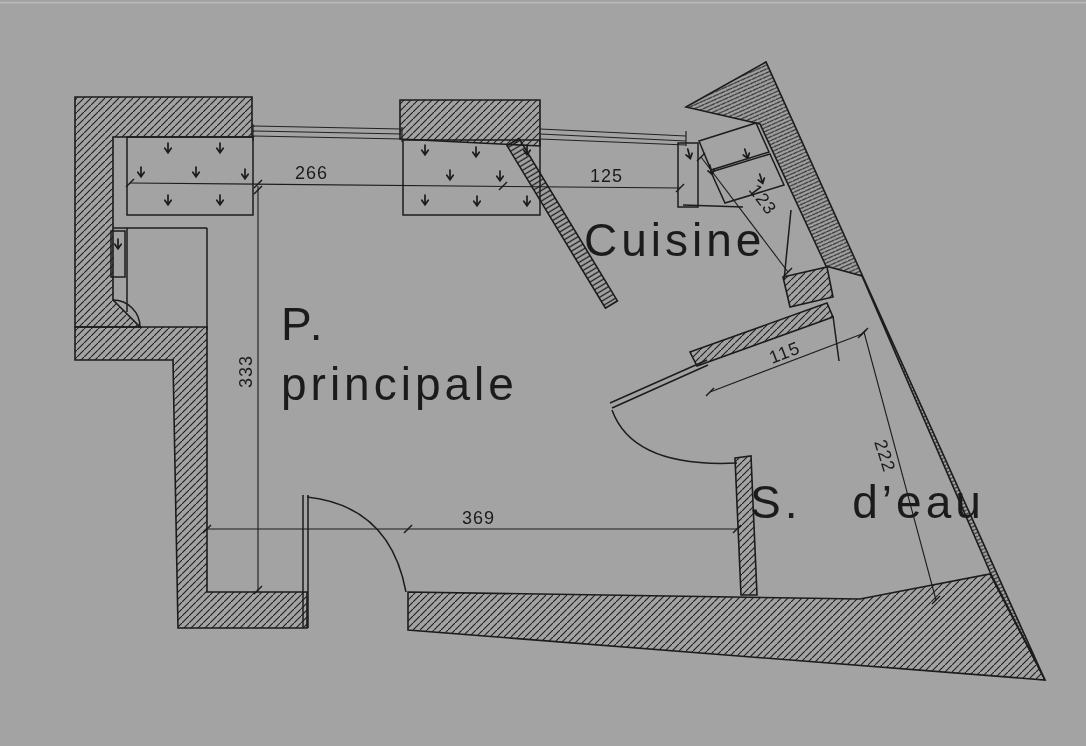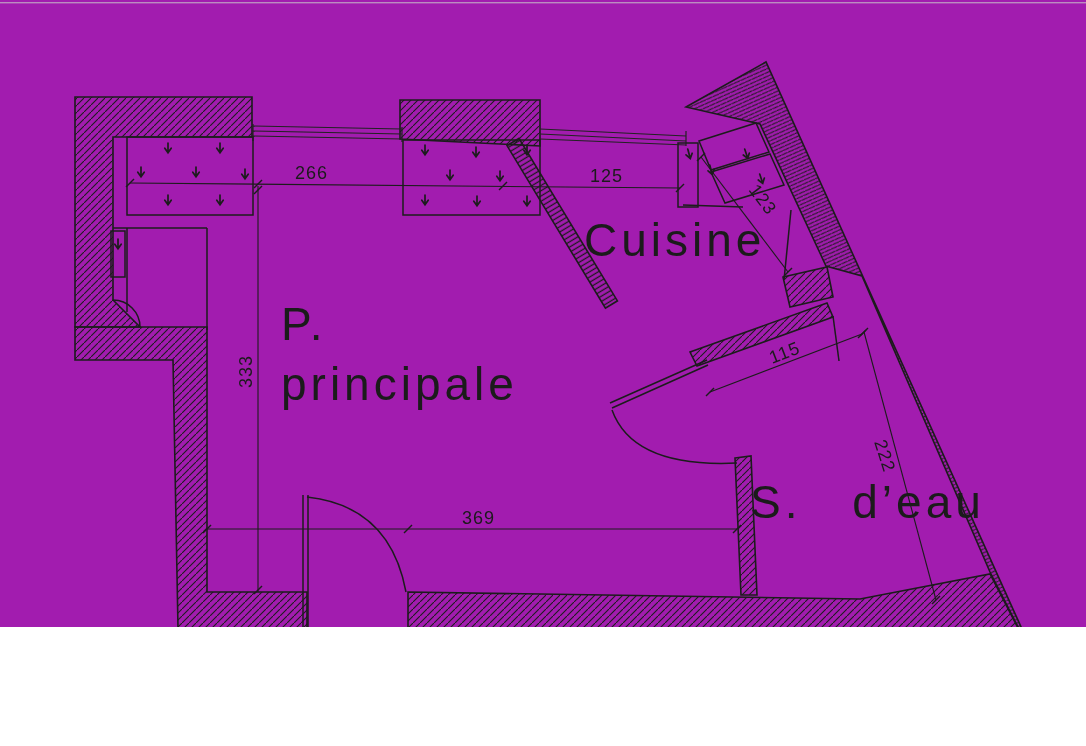--- a/index.html
+++ b/index.html
@@ -1,16 +1,16 @@
 <!DOCTYPE html>
 <html><head>
 <meta charset="utf-8">
 <style>
   html,body{margin:0;padding:0;background:#ffffff;}
-  .page{position:relative;width:1086px;height:627px;background:#a21caf;overflow:hidden;
+  .page{position:relative;width:1086px;height:746px;background:#a3a3a3;overflow:hidden;
         font-family:"Liberation Sans", sans-serif;}
   svg{position:absolute;left:0;top:0;}
   .wallstroke{stroke:#1c1c1c;stroke-width:1.6;}
   .thin{fill:none;stroke:#1c1c1c;stroke-width:1.5;}
   .thinner{fill:none;stroke:#222;stroke-width:1.2;}
   .dimline{fill:none;stroke:#1c1c1c;stroke-width:1.1;}
   .roomlabel{font-family:"Liberation Sans", sans-serif;font-size:46px;letter-spacing:4px;
              fill:#1b1b1b;font-weight:400;}
   .dimtext{font-family:"Liberation Sans", sans-serif;font-size:18px;letter-spacing:1px;
            fill:#1b1b1b;}

